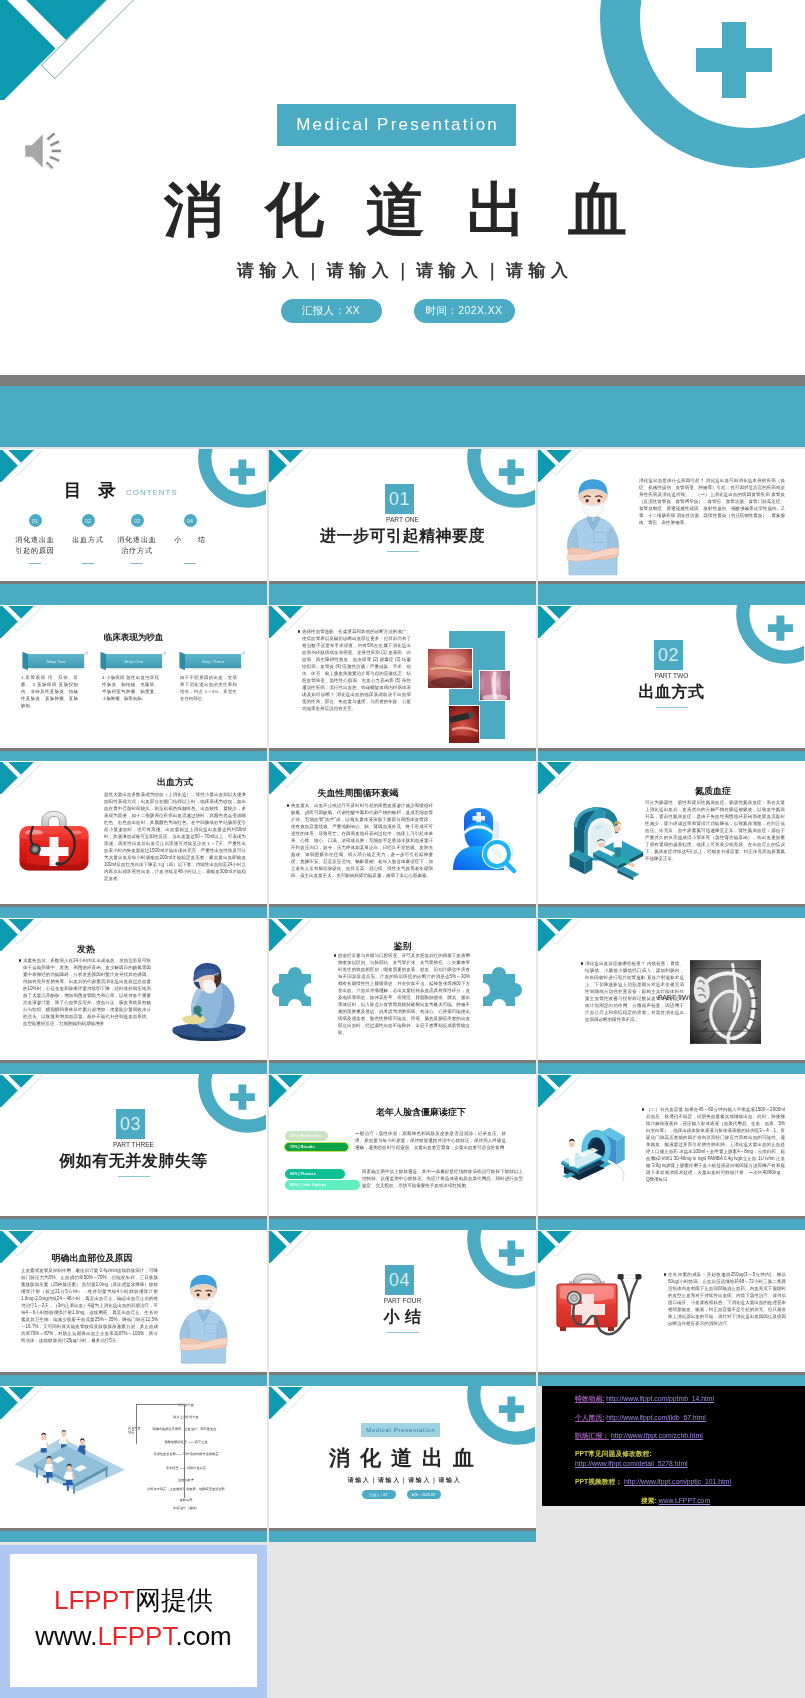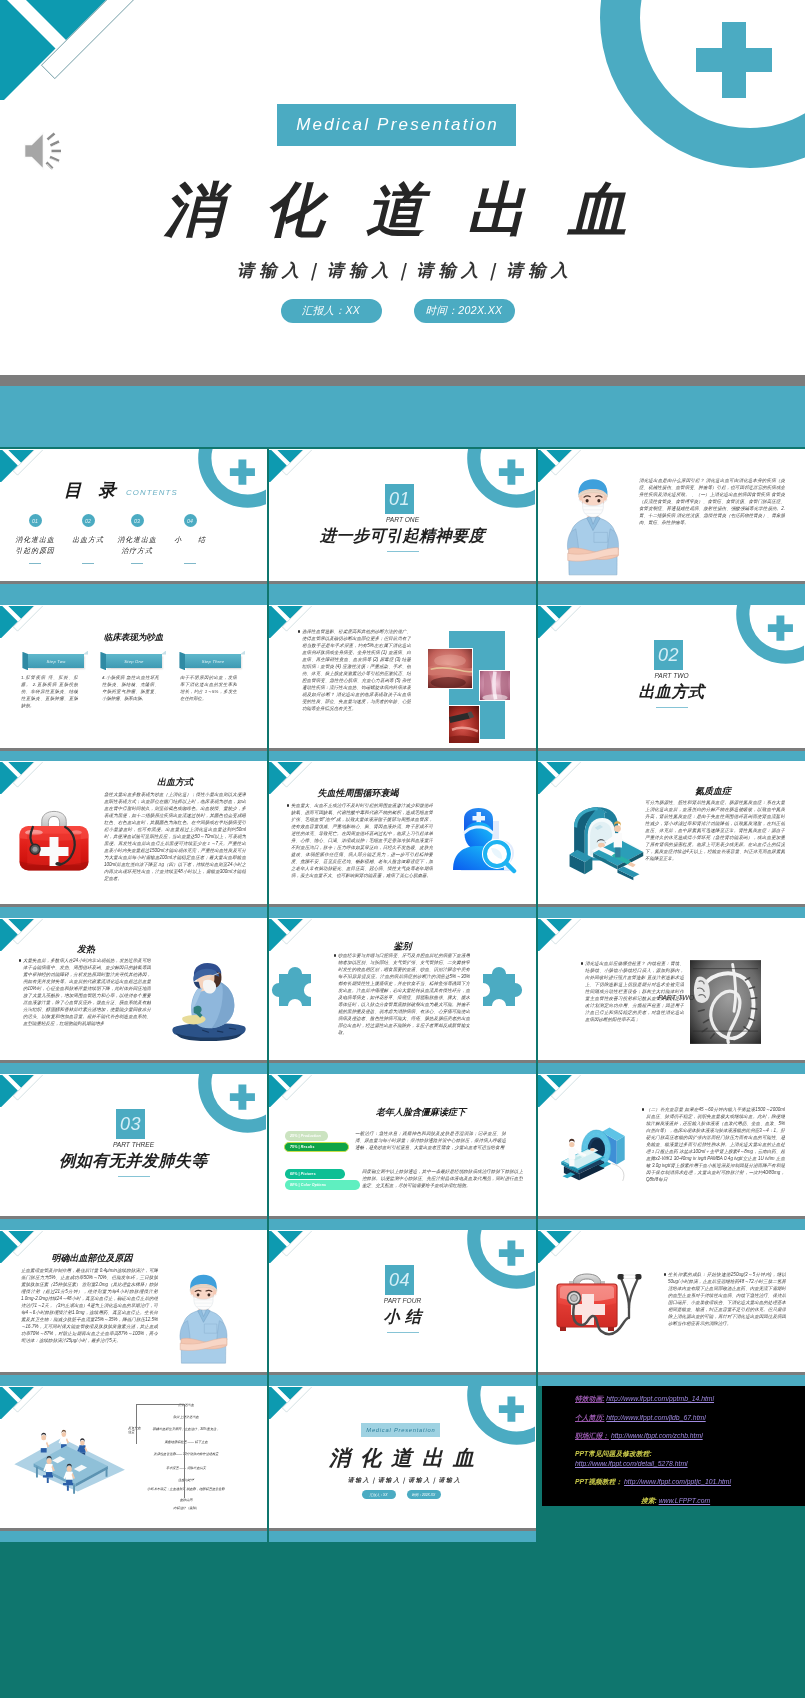--- a/index.html
+++ b/index.html
@@ -1,18 +1,18 @@
 <!DOCTYPE html>
 <html><head>
 <meta charset="utf-8">
 <style>
   html,body{margin:0;padding:0;background:#ffffff;}
   body{width:805px;height:1698px;position:relative;overflow:hidden;
        font-family:"Liberation Sans",sans-serif;}
-  .page{position:absolute;left:0;top:0;width:805px;height:1698px;background:#0f766e;font-style:italic;}
+  .page{position:absolute;left:0;top:0;width:805px;height:1698px;background:#e5e5e5;}
 
   
   .hero{position:absolute;left:0;top:0;width:805px;height:375px;background:#fff;overflow:hidden;}
   .hero-badge{position:absolute;left:277px;top:104px;width:239px;height:42px;
     background:#4BABC2;color:#fff;font-size:17px;letter-spacing:2.2px;
     display:flex;align-items:center;justify-content:center;font-weight:400;
     text-indent:2.2px;white-space:nowrap;}
   .hero-title{position:absolute;left:14px;top:170px;width:805px;text-align:center;
     font-size:59px;font-weight:700;color:#262626;line-height:80px;white-space:nowrap;}
   .hero-title span{letter-spacing:42px;}
@@ -819,13 +819,19 @@
       <div class="lk" style="top:27px"><span class="lab">个人简历:</span> <span class="url">http://www.lfppt.com/jldb_67.html</span></div>
       <div class="lk" style="top:45px"><span class="lab">职场汇报：</span> <span class="url">http://www.lfppt.com/zchb.html</span></div>
       <div class="lk" style="top:63px"><span class="lab2">PPT常见问题及修改教程:</span></div>
       <div class="lk" style="top:73px"><span class="url">http://www.lfppt.com/detail_5278.html</span></div>
       <div class="lk" style="top:91px"><span class="lab2">PPT视频教程：</span> <span class="url">http://www.lfppt.com/pptjc_101.html</span></div>
       <div class="srch" style="top:110px"><span class="s1">搜索:</span> <span class="s2">www.LFPPT.com</span></div>
       <div class="srch2" style="top:122px">LFPPT网</div>
       <div class="sgray" style="top:142px"></div>
       <div class="steal" style="top:144.5px;height:11.5px"></div>
     </div>
+<div class="wm">
+      <div class="wm-in">
+        <div class="wm-l"><span class="red">LFPPT</span><span class="blk">网提供</span></div>
+        <div class="wm-l"><span class="blk">www.</span><span class="red">LFPPT</span><span class="blk">.com</span></div>
+      </div>
+    </div>
 </div>
 
 </body></html>

